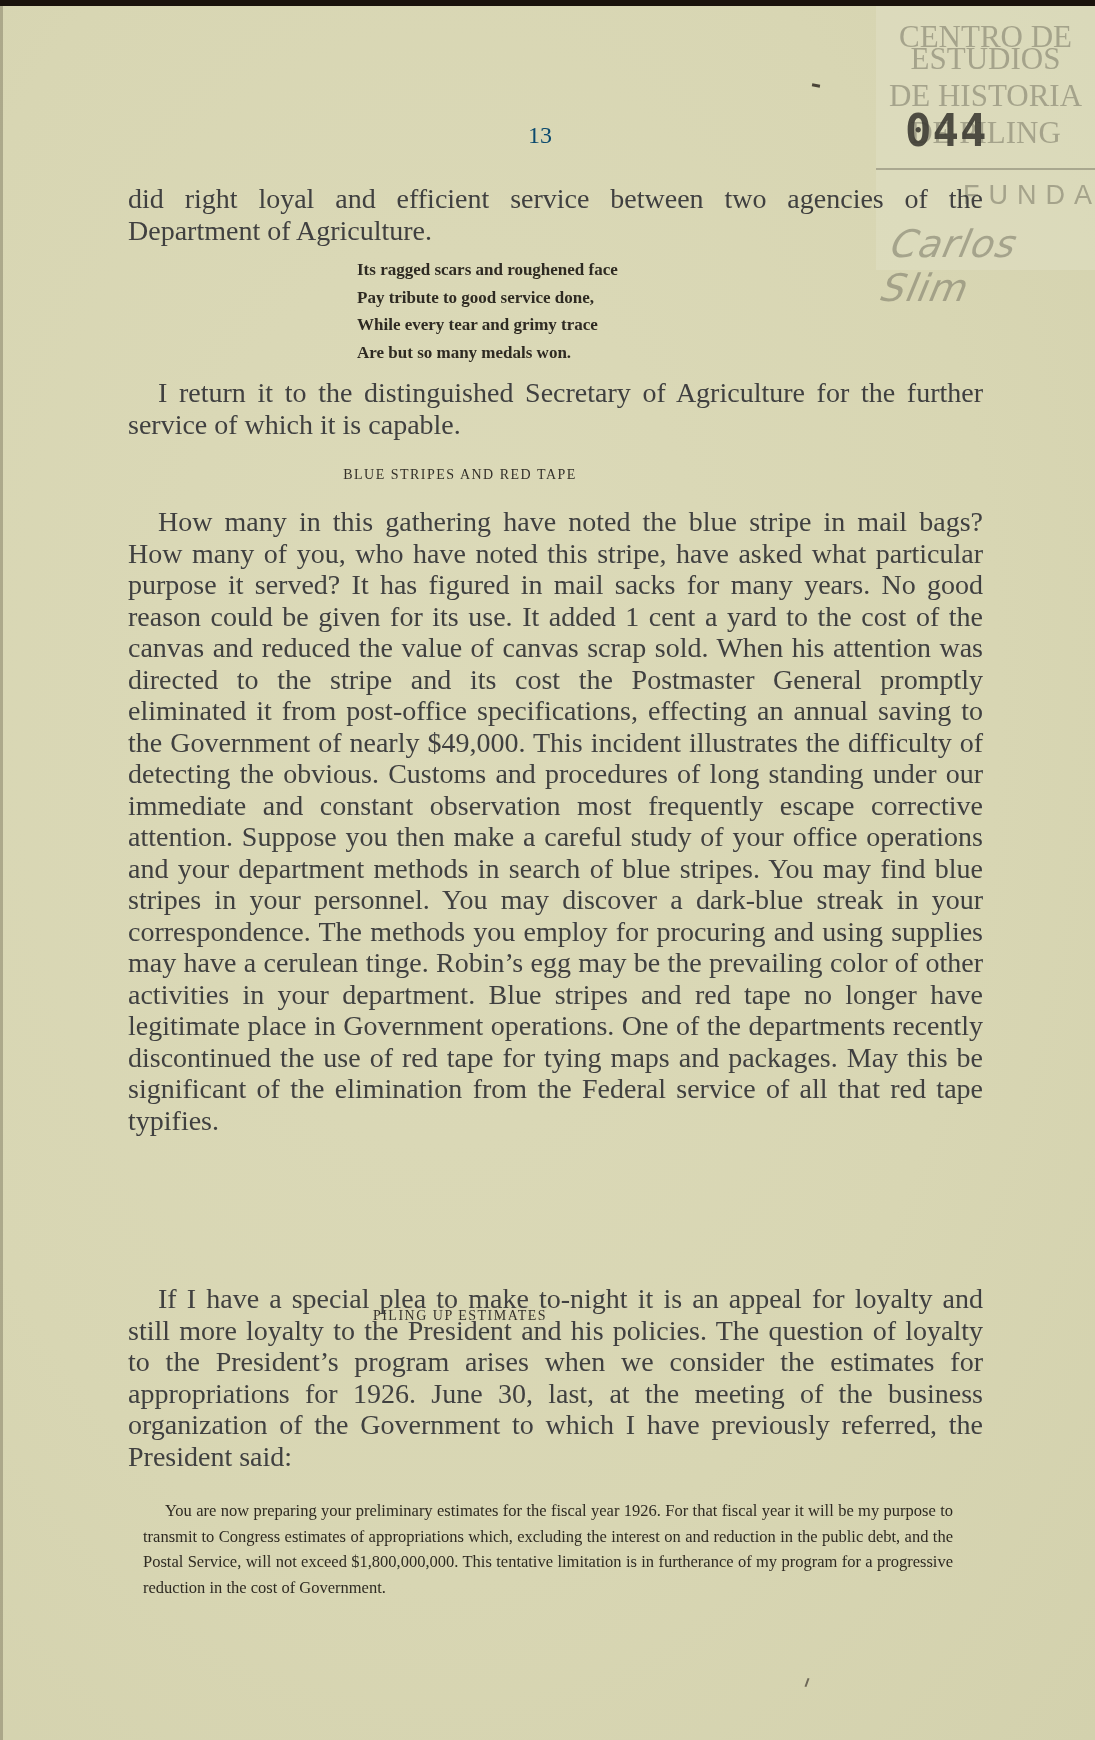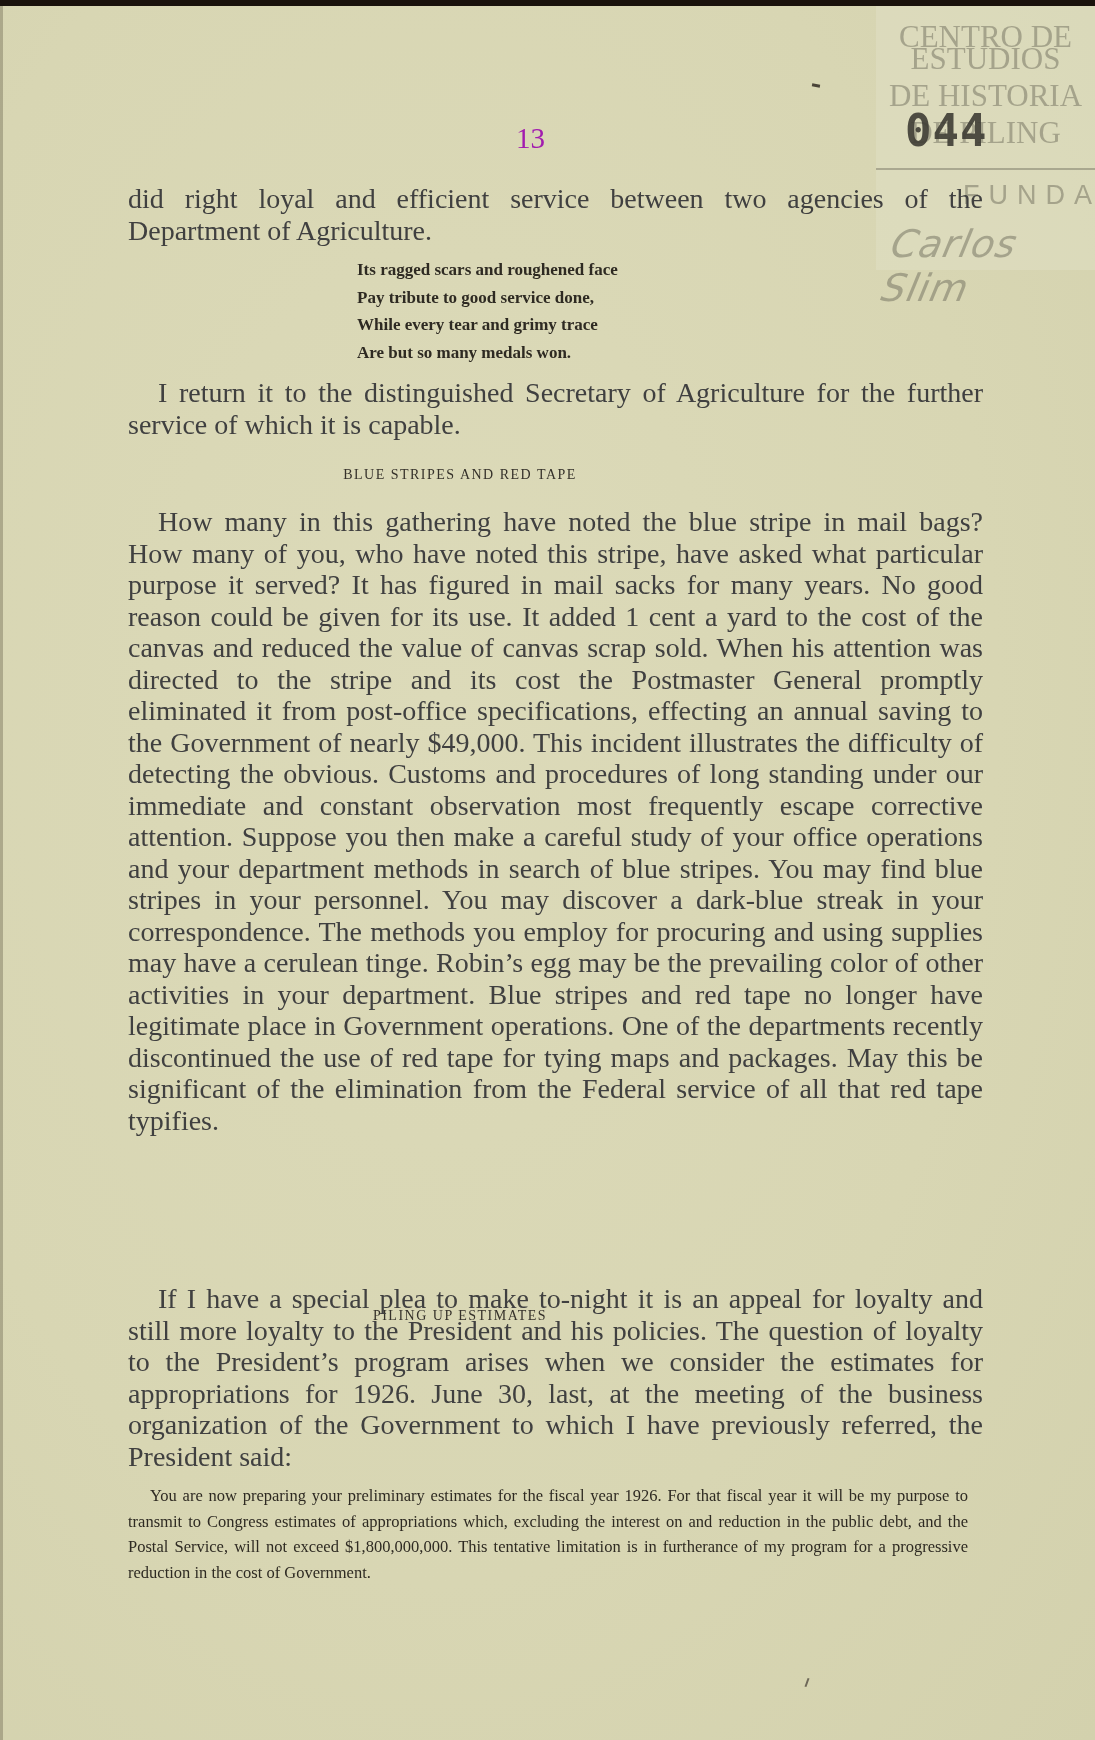--- a/index.html
+++ b/index.html
@@ -11,36 +11,36 @@
   }
   .top-border { position: absolute; left: 0; top: 0; width: 1095px; height: 6px; background: #1a120c; }
   .left-edge { position: absolute; left: 0; top: 6px; width: 3px; height: 1734px; background: #8f8b6f; opacity: .6; }
   .page { position: absolute; left: 0; top: 6px; width: 1095px; height: 1734px;
     background: radial-gradient(ellipse at 40% 40%, #dcdab9 0%, #d8d6b3 60%, #d3d1ad 100%); }
 
   .stamp-dash { position: absolute; left: 812px; top: 84px; width: 8px; height: 3px; background: #4a4438; transform: rotate(10deg); }
   .stamp-number { position: absolute; left: 905px; top: 68px; font-family: "DejaVu Sans Mono", monospace;
     font-size: 44px; font-weight: bold; color: #3f3d35; letter-spacing: 1px; opacity: .9; margin-top: 37px; }
 
-  .page-number { position: absolute; left: 516px; top: 122px; font-size: 29px; color: #a21caf; }
+  .page-number { position: absolute; left: 528px; top: 122px; font-size: 24px; color: #0c4a6e; }
 
   .body-text { position: absolute; left: 128px; width: 855px; font-size: 28px; line-height: 31.5px;
     text-align: justify; color: #404040; }
   .body-text p { margin: 0; }
   .indent { text-indent: 30px; }
 
   .verse { position: absolute; left: 357px; top: 256px; font-size: 17px; line-height: 27.5px; color: #2e2a22; font-weight: bold; }
   .verse div { white-space: nowrap; }
 
   .heading { position: absolute; width: 920px; left: 0; text-align: center;
     font-size: 14px; letter-spacing: 1.5px; color: #35312a; }
 
   .quote { position: absolute; left: 128px; width: 840px; font-size: 16.5px; line-height: 25.5px;
     text-align: justify; color: #2e2a22; }
-  .quote p { margin: 0; text-indent: 22px; }
+  .quote p { margin: 15px; text-indent: 22px; }
 
   .watermark { position: absolute; left: 876px; top: 6px; width: 219px; height: 264px;
     background: rgba(230,228,205,0.35); }
   .wm-line { position: absolute; left: 876px; width: 219px; text-align: center;
     font-family: "Liberation Serif", serif; font-size: 31px; color: rgba(120,118,100,0.55); letter-spacing: 0px; }
   .wm-rule { position: absolute; left: 876px; top: 168px; width: 219px; height: 2px; background: rgba(120,118,100,0.5); }
   .wm-fund { position: absolute; left: 963px; top: 180px; font-family: "Liberation Sans", sans-serif;
     font-size: 27px; letter-spacing: 9px; color: rgba(120,118,100,0.55); }
   .wm-sign { position: absolute; left: 887px; top: 222px; font-family: "DejaVu Sans", sans-serif; font-style: italic;
     font-size: 38px; color: rgba(120,118,100,0.55); transform: skewX(-12deg); letter-spacing: 1px; }

